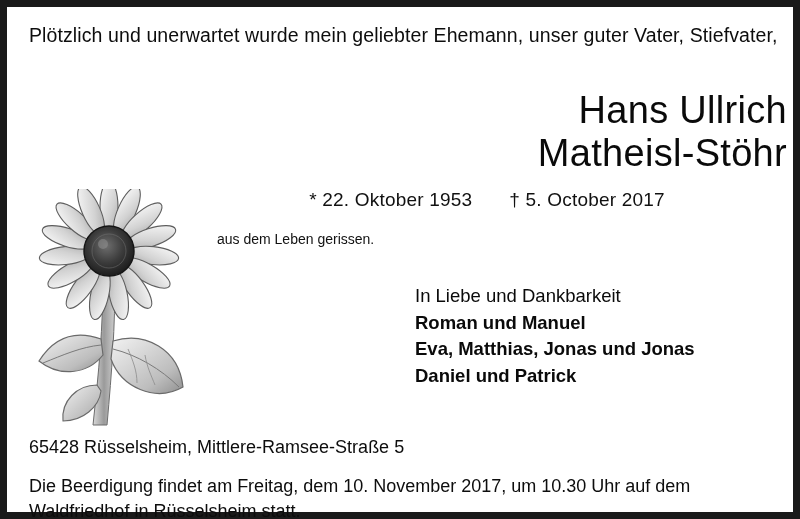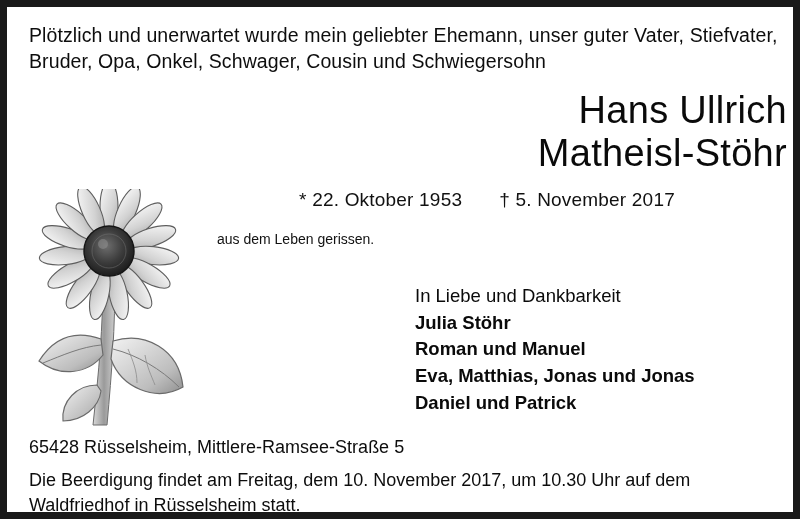--- a/index.html
+++ b/index.html
@@ -104,60 +104,58 @@
   
   .footer {
     position: absolute;
     left: 22px;
     right: 18px;
     top: 428px;
     font-size: 18px;
     line-height: 1.35;
     color: #0d0d0d;
   }
-  .footer .addr { display: block; margin-bottom: 9px; }
+  .footer .addr { display: block; margin-bottom: 15px; }
   .footer .fline { display: block; }
 
   
   .flower {
     position: absolute;
     left: 26px;
     top: 182px;
     width: 160px;
     height: 240px;
   }
   .flower svg { display: block; }
 </style>
 </head>
 <body>
 
 <div class="notice">
   <div class="inner">
 
     <div class="intro">
       <span class="intro-line">Plötzlich und unerwartet wurde mein geliebter Ehemann, unser guter Vater, Stiefvater,</span>
-      <span class="intro-line">Bruder, Opa, Onkel, Schwager, Cousin und Schwiegersohn</span>
     </div>
 
     <div class="name-block">
       <span class="name-line">Hans Ullrich</span>
       <span class="name-line">Matheisl-Stöhr</span>
     </div>
 
     <div class="dates">
       <span>* 22. Oktober 1953</span>
       <span class="gap"></span>
-      <span>† 5. November 2017</span>
+      <span>† 5. October 2017</span>
     </div>
 
     <div class="torn">aus dem Leben gerissen.</div>
 
     <div class="survivors">
       <span class="lede">In Liebe und Dankbarkeit</span>
-      <span class="fam">Julia Stöhr</span>
       <span class="fam">Roman und Manuel</span>
       <span class="fam">Eva, Matthias, Jonas und Jonas</span>
       <span class="fam">Daniel und Patrick</span>
     </div>
 
     <div class="footer">
       <span class="addr">65428 Rüsselsheim, Mittlere-Ramsee-Straße 5</span>
       <span class="fline">Die Beerdigung findet am Freitag, dem 10. November 2017, um 10.30 Uhr auf dem</span>
       <span class="fline">Waldfriedhof in Rüsselsheim statt.</span>
     </div>

